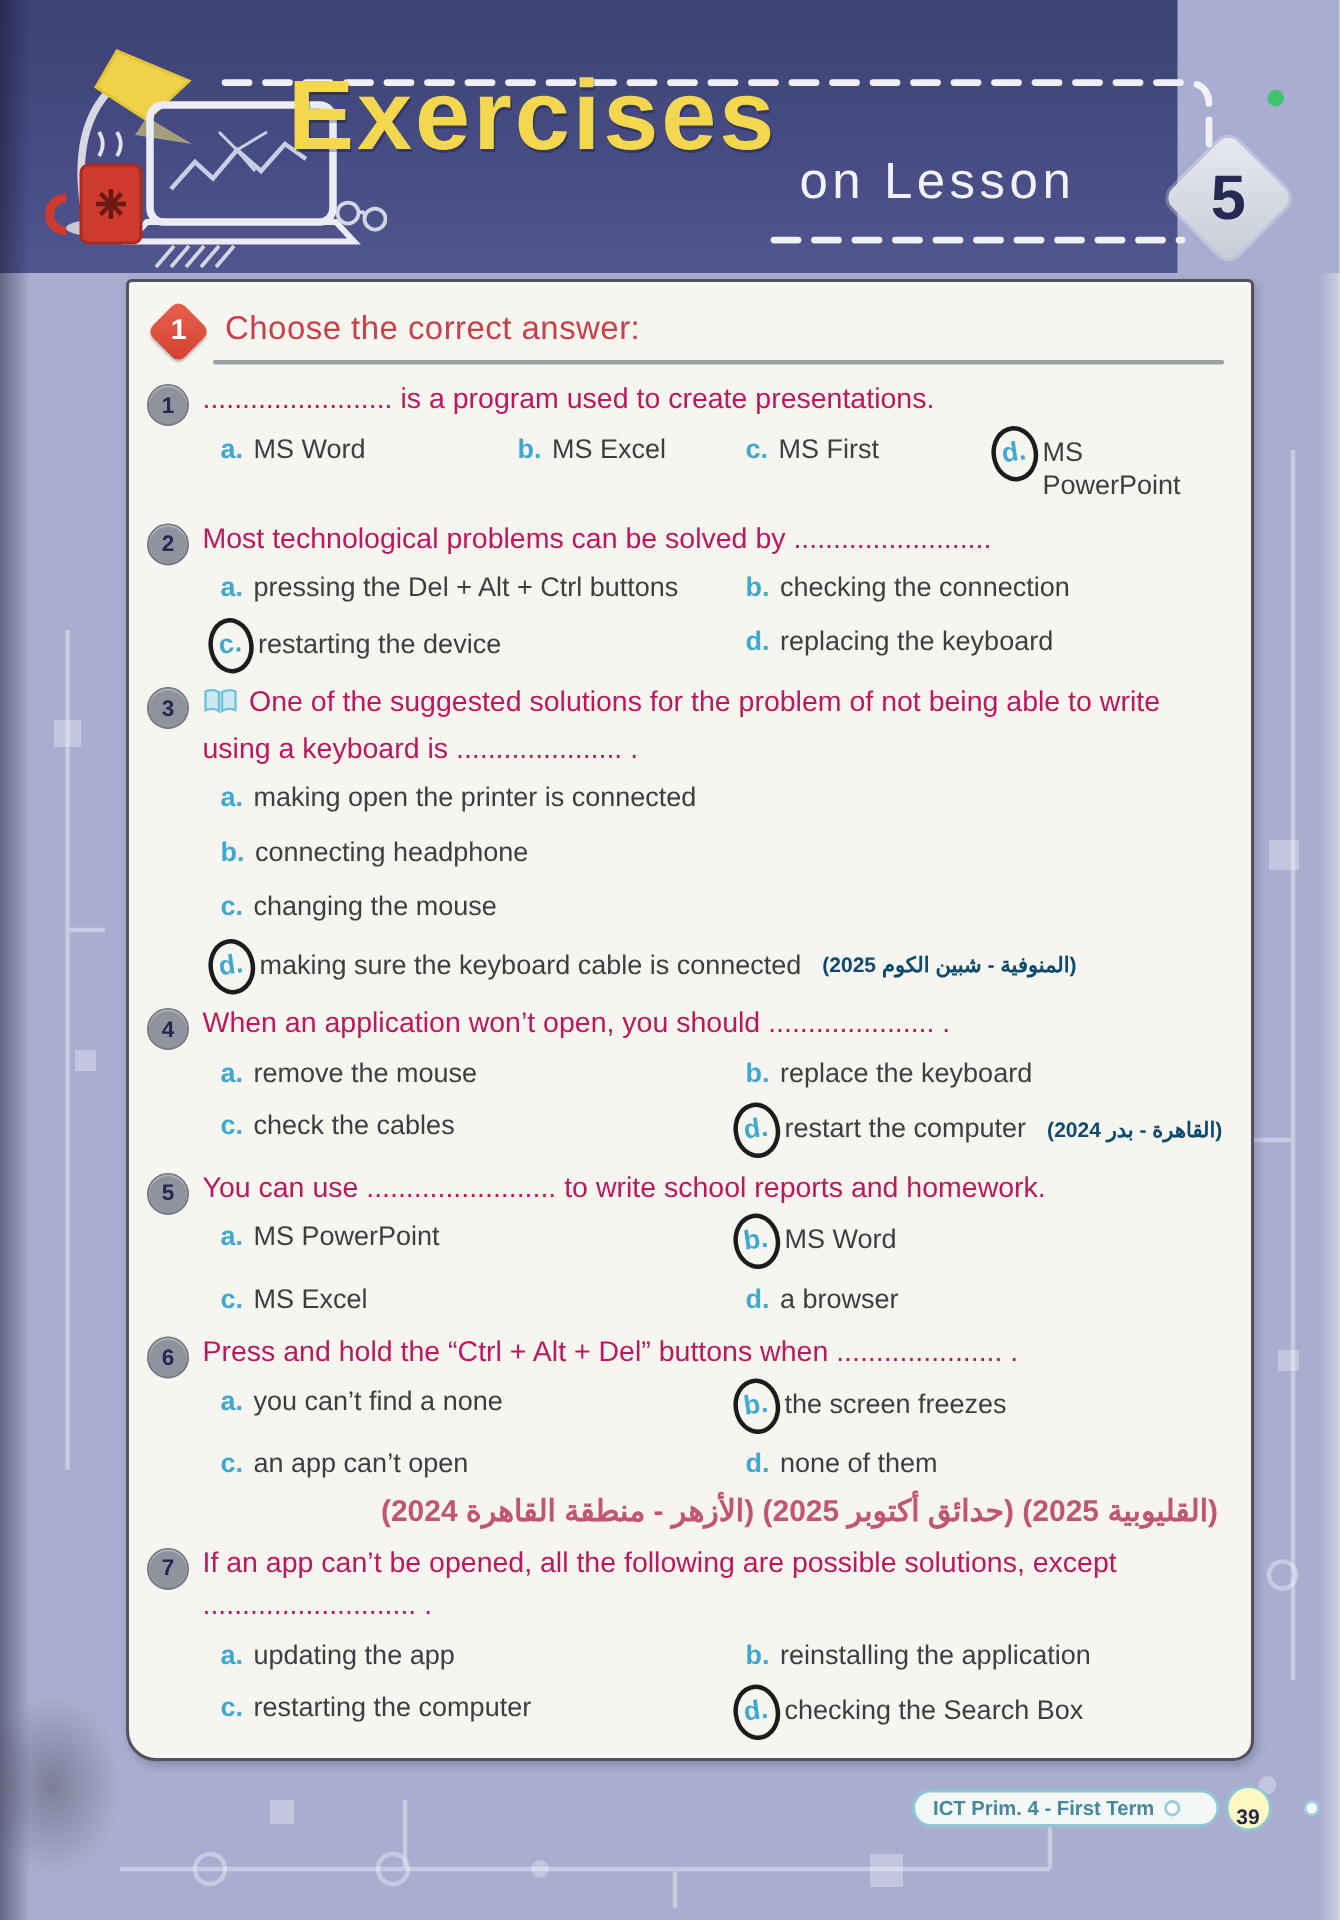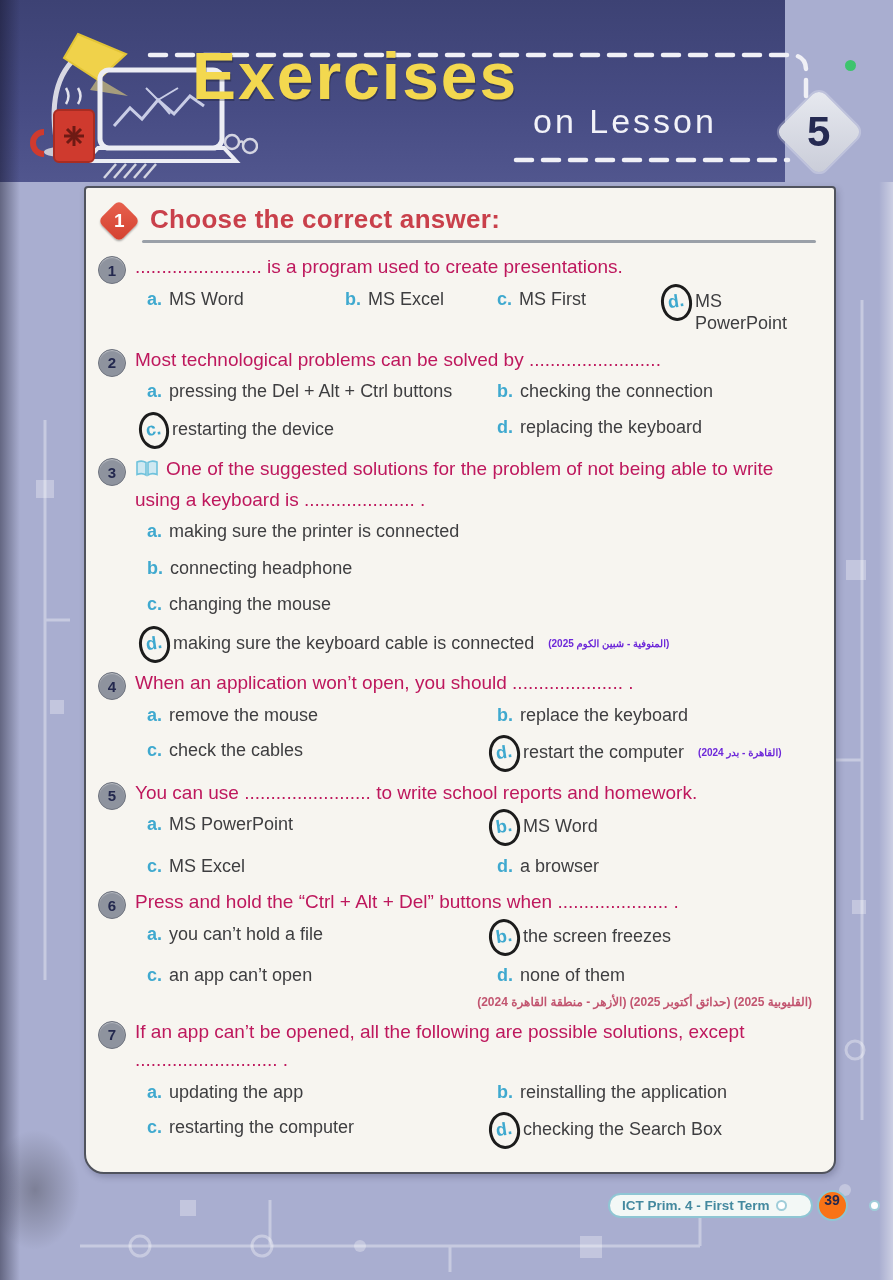--- a/index.html
+++ b/index.html
@@ -38,55 +38,55 @@
   .card{position:absolute;left:84px;top:186px;width:752px;height:988px;z-index:3;
     background:#f7f5f0;border:2px solid #50535d;border-radius:4px 4px 14px 20px;
     box-sizing:border-box;padding:12px 16px 14px 8px;
     box-shadow:2px 3px 6px rgba(40,40,70,.25);}
 
   .section-heading{display:flex;align-items:center;gap:12px;margin:2px 0 0 4px;}
   .red-diamond{width:30px;height:30px;background:linear-gradient(135deg,#e8624f,#d3402f);
     border-radius:6px;transform:rotate(45deg);display:flex;align-items:center;justify-content:center;
     margin:4px 4px 0 6px;box-shadow:1px 1px 2px rgba(0,0,0,.3);}
   .red-diamond span{transform:rotate(-45deg);color:#fff;font-weight:bold;font-size:19px;}
-  .section-title{color:#c9404b;font-size:26px;font-weight:bold;letter-spacing:.3px;}
+  .section-title{color:#c9404b;font-size:22px;font-weight:normal;letter-spacing:.3px;}
   .heading-rule{height:3px;background:#9aa0a8;border-radius:2px;margin:4px 2px 10px 48px;}
 
   
   .questions{display:flex;flex-direction:column;gap:9px;margin-left:4px;}
   .question{display:flex;gap:9px;}
   .q-badge{flex:0 0 26px;height:26px;border-radius:50%;background:#8e939e;color:#23284e;
     border:1px solid #6e737e;font-weight:bold;font-size:15px;display:flex;align-items:center;
     justify-content:center;margin-top:3px;box-shadow:inset 0 1px 1px rgba(255,255,255,.4);}
   .q-body{flex:1;min-width:0;}
   .q-text{font-size:19px;color:#be185d;line-height:1.5;white-space:pre-line;font-weight:500;}
   .book-ico{display:none;margin-right:7px;vertical-align:-2px;}
   .book-ico.show{display:inline-block;}
   .options{margin:6px 0 2px 12px;}
   .layout-row{display:grid;grid-template-columns:198px 152px 172px 1fr;}
   .layout-twocol{display:grid;grid-template-columns:350px 1fr;row-gap:13px;}
   .layout-stack{display:grid;grid-template-columns:1fr;row-gap:14px;}
   .option{font-size:18px;color:#3e3e40;display:flex;align-items:baseline;line-height:1.25;}
   .opt-letter{color:#3fa9cf;font-weight:bold;margin-right:7px;white-space:nowrap;}
   .opt-letter.circled{border:3px solid #1c1c1c;border-radius:50%;padding:3px 5px 5px 4px;
     transform:rotate(-8deg);display:inline-block;margin:-4px 3px -4px -8px;}
-  .opt-annotation{color:#6d28d9;font-size:10px;font-weight:bold;margin-left:14px;
+  .opt-annotation{color:#0c4a6e;font-size:14px;font-weight:bold;margin-left:14px;
     white-space:nowrap;align-self:center;}
-  .q-footnote{display:none;color:#c25570;font-size:12px;font-weight:bold;text-align:right;
+  .q-footnote{display:none;color:#c25570;font-size:20px;font-weight:bold;text-align:right;
     margin:8px 6px 0 0;}
   .q-footnote.show{display:block;}
 
   
   .footer{position:absolute;left:608px;top:1190px;z-index:4;display:flex;align-items:center;gap:24px;}
   .footer-pill{border:2px solid #8fc6d4;background:#f3f8f6;border-radius:14px;
     padding:3px 24px 3px 12px;color:#44899f;font-size:13.5px;font-weight:bold;
     display:flex;align-items:center;gap:6px;white-space:nowrap;}
   .mini-dot{width:7px;height:7px;border-radius:50%;border:2px solid #9fcdd9;background:#fff;}
-  .page-circle{width:27px;height:27px;border-radius:50%;border:2px solid #8fc6d4;background:#f97316;
-    color:#23284e;font-weight:bold;font-size:14px;display:flex;align-items:flex-start;justify-content:center;
+  .page-circle{width:27px;height:27px;border-radius:50%;border:2px solid #8fc6d4;background:#fef9c3;
+    color:#23284e;font-weight:bold;font-size:14px;display:flex;align-items:flex-end;justify-content:center;
     margin-left:-20px;}
   .mini-dot.after{margin-left:-3px;}
 </style>
 </head>
 <body>
 
 <svg class="circuit-bg" viewBox="0 0 893 1280">
   <g stroke="rgba(255,255,255,0.35)" stroke-width="3" fill="none">
     <path d="M45 420 V980 M45 620 H70"></path>
     <path d="M862 300 V1120 M862 760 H830"></path>
@@ -241,21 +241,21 @@
   <div class="question">
     <div class="q-badge">3</div>
     <div class="q-body">
       <div class="q-text"><span class="book-ico show"><svg width="24" height="17" viewBox="0 0 24 17">
                 <path d="M2 2 Q7 0 11 2.5 V15 Q7 12.5 2 14.5 Z" fill="#cfe9f2" stroke="#6fc2dc" stroke-width="1.6"></path>
                 <path d="M22 2 Q17 0 13 2.5 V15 Q17 12.5 22 14.5 Z" fill="#cfe9f2" stroke="#6fc2dc" stroke-width="1.6"></path>
               </svg></span><span class="q-text-str">One of the suggested solutions for the problem of not being able to write using a keyboard is ..................... .</span></div>
       <div class="options layout-stack">
   <div class="option">
     <span class="opt-letter">a.</span>
-    <span class="opt-text">making sure the printer is connected</span>
+    <span class="opt-text">making open the printer is connected</span>
 
   </div>
 
   <div class="option">
     <span class="opt-letter">b.</span>
     <span class="opt-text">connecting headphone</span>
 
   </div>
 
   <div class="option">
@@ -340,21 +340,21 @@
     </div>
   </div>
 
   <div class="question">
     <div class="q-badge">6</div>
     <div class="q-body">
       <div class="q-text"><span class="q-text-str">Press and hold the “Ctrl + Alt + Del” buttons when ..................... .</span></div>
       <div class="options layout-twocol">
   <div class="option">
     <span class="opt-letter">a.</span>
-    <span class="opt-text">you can’t hold a file</span>
+    <span class="opt-text">you can’t find a none</span>
 
   </div>
 
   <div class="option">
     <span class="opt-letter circled">b.</span>
     <span class="opt-text">the screen freezes</span>
 
   </div>
 
   <div class="option">

